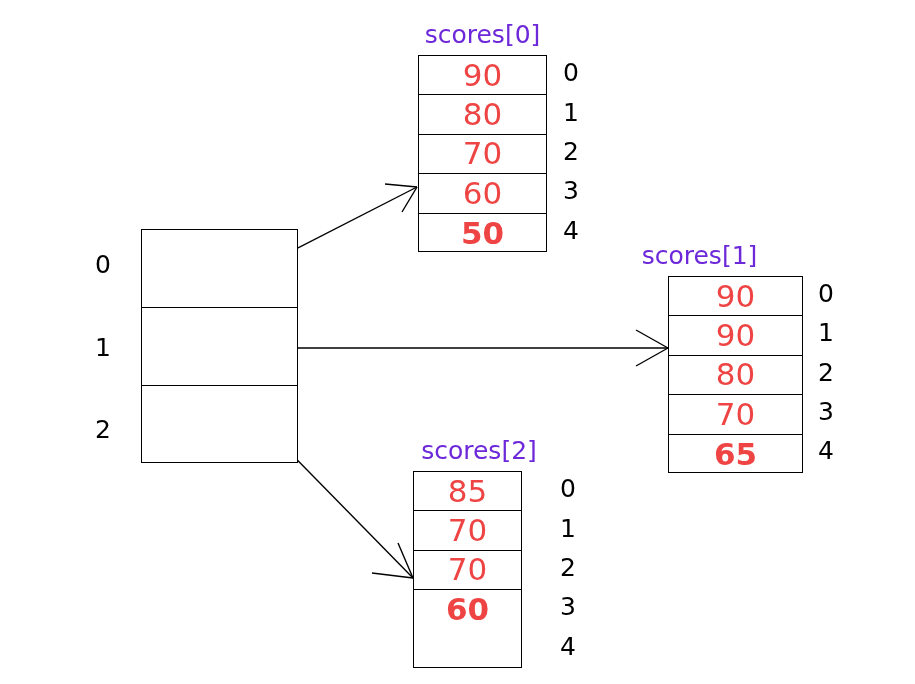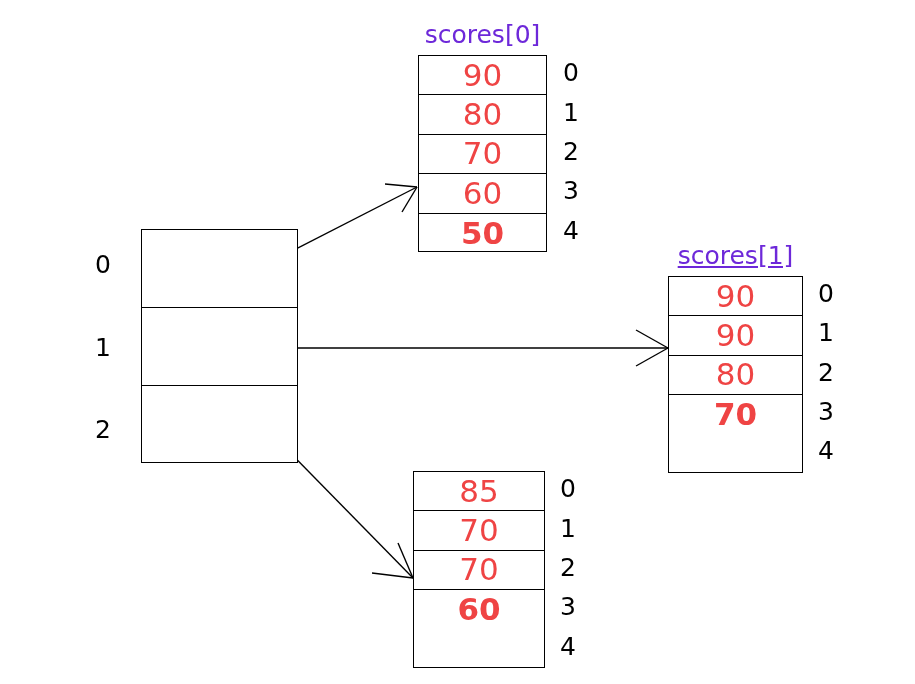--- a/index.html
+++ b/index.html
@@ -102,37 +102,39 @@
     <div class="cell" style="height:39.4px;">60</div>
     <div class="cell" style="height:39.4px;">50</div>
   </div>
 
   <div class="idx" style="left:563px; top:60px;">0</div>
   <div class="idx" style="left:563px; top:100px;">1</div>
   <div class="idx" style="left:563px; top:139px;">2</div>
   <div class="idx" style="left:563px; top:178px;">3</div>
   <div class="idx" style="left:563px; top:218px;">4</div>
 
-  <div class="title" style="left:668px; top:243px; width:135px;text-decoration:underline;">scores[1]</div>
+  <div class="title" style="left:632px; top:243px; width:135px;">scores[1]</div>
 
   <div class="arr-box" style="left:668px; top:276px; width:135px; height:197px;">
     <div class="cell" style="height:39.4px;">90</div>
     <div class="cell" style="height:39.4px;">90</div>
     <div class="cell" style="height:39.4px;">80</div>
     <div class="cell" style="height:39.4px;">70</div>
+    <div class="cell" style="height:39.4px;">65</div>
   </div>
 
   <div class="idx" style="left:818px; top:281px;">0</div>
   <div class="idx" style="left:818px; top:320px;">1</div>
   <div class="idx" style="left:818px; top:360px;">2</div>
   <div class="idx" style="left:818px; top:399px;">3</div>
   <div class="idx" style="left:818px; top:438px;">4</div>
 
+  <div class="title" style="left:413px; top:438px; width:132px;">scores[2]</div>
 
-  <div class="arr-box" style="left:413px; top:471px; width:132px; height:197px;">
+  <div class="arr-box" style="left:413px; top:471px; width:109px; height:197px;">
     <div class="cell" style="height:39.4px;">85</div>
     <div class="cell" style="height:39.4px;">70</div>
     <div class="cell" style="height:39.4px;">70</div>
     <div class="cell" style="height:39.4px;">60</div>
   </div>
 
   <div class="idx" style="left:560px; top:476px;">0</div>
   <div class="idx" style="left:560px; top:516px;">1</div>
   <div class="idx" style="left:560px; top:555px;">2</div>
   <div class="idx" style="left:560px; top:594px;">3</div>

